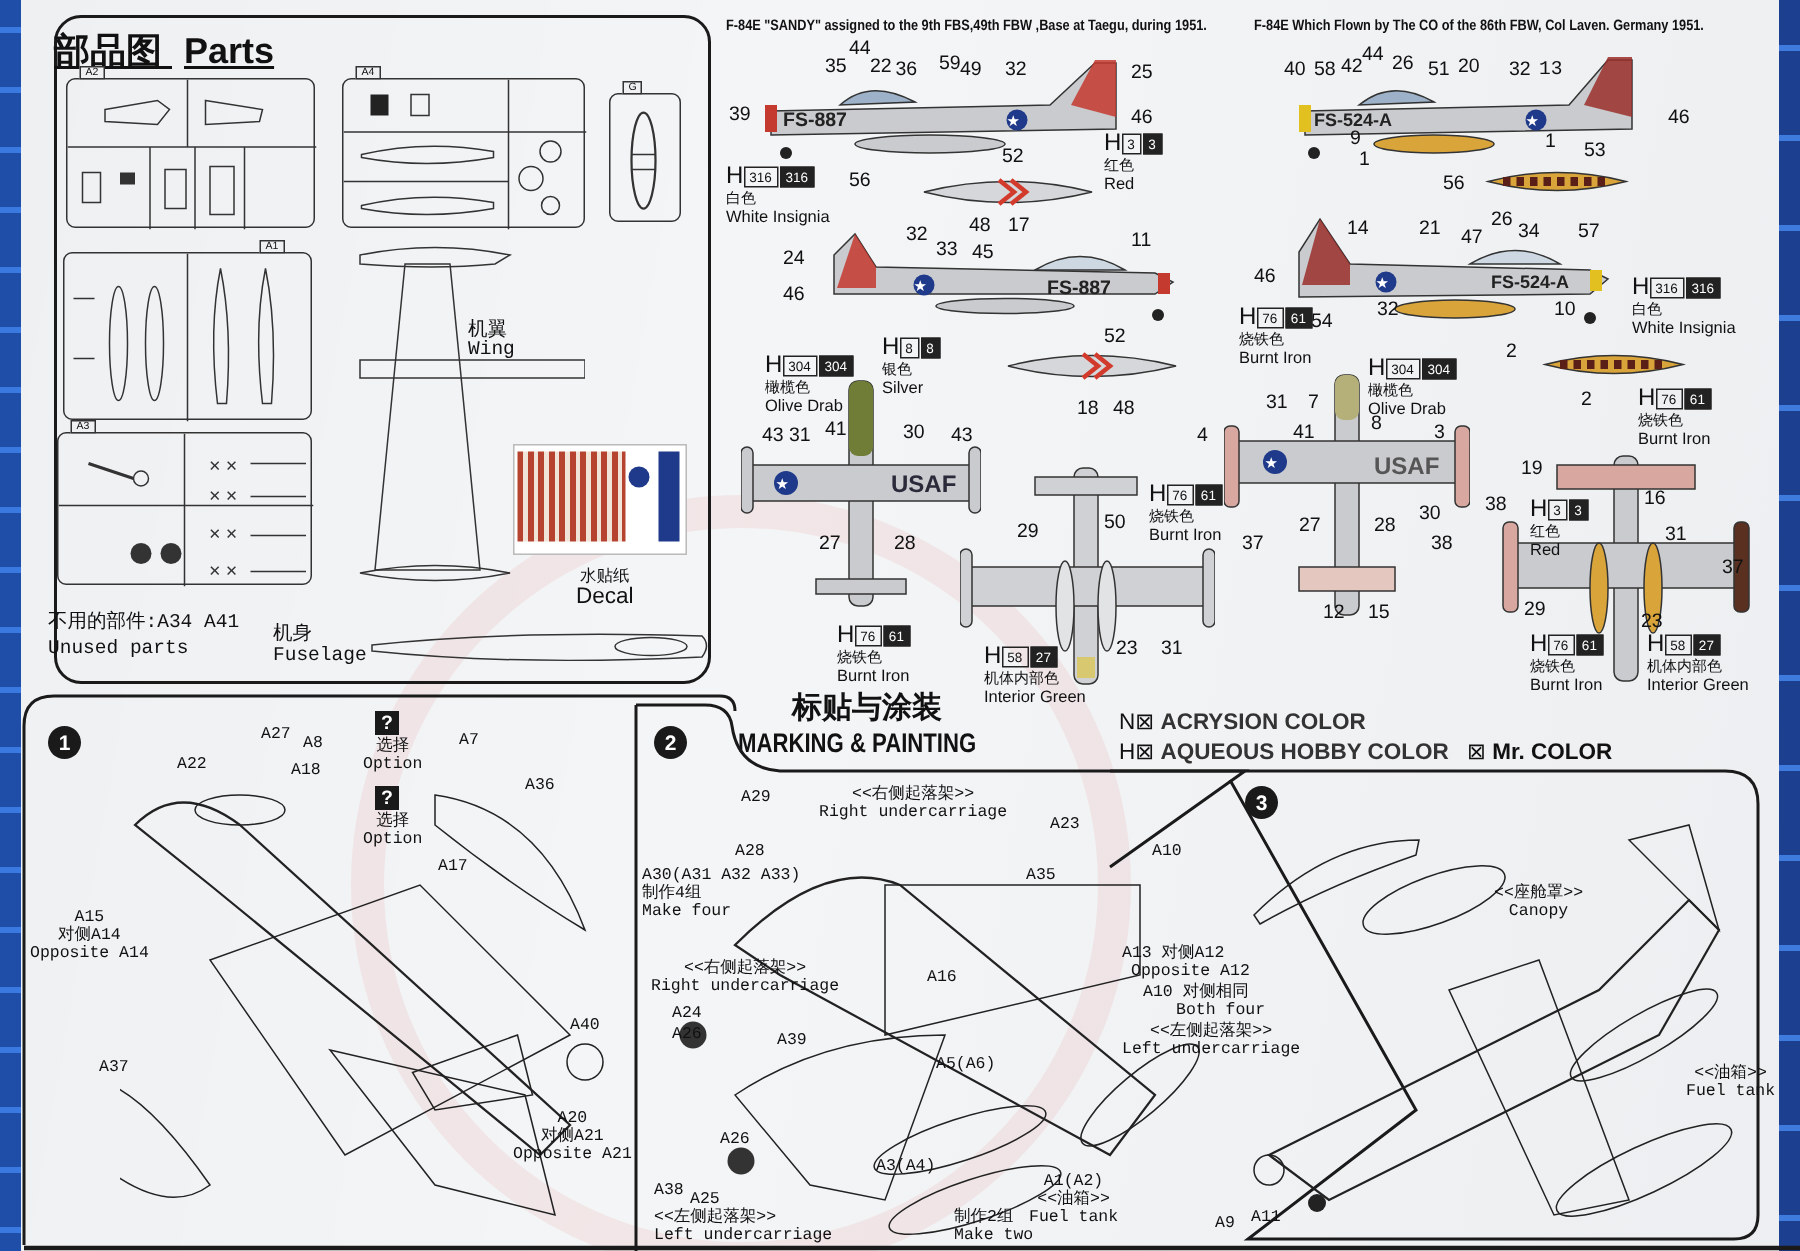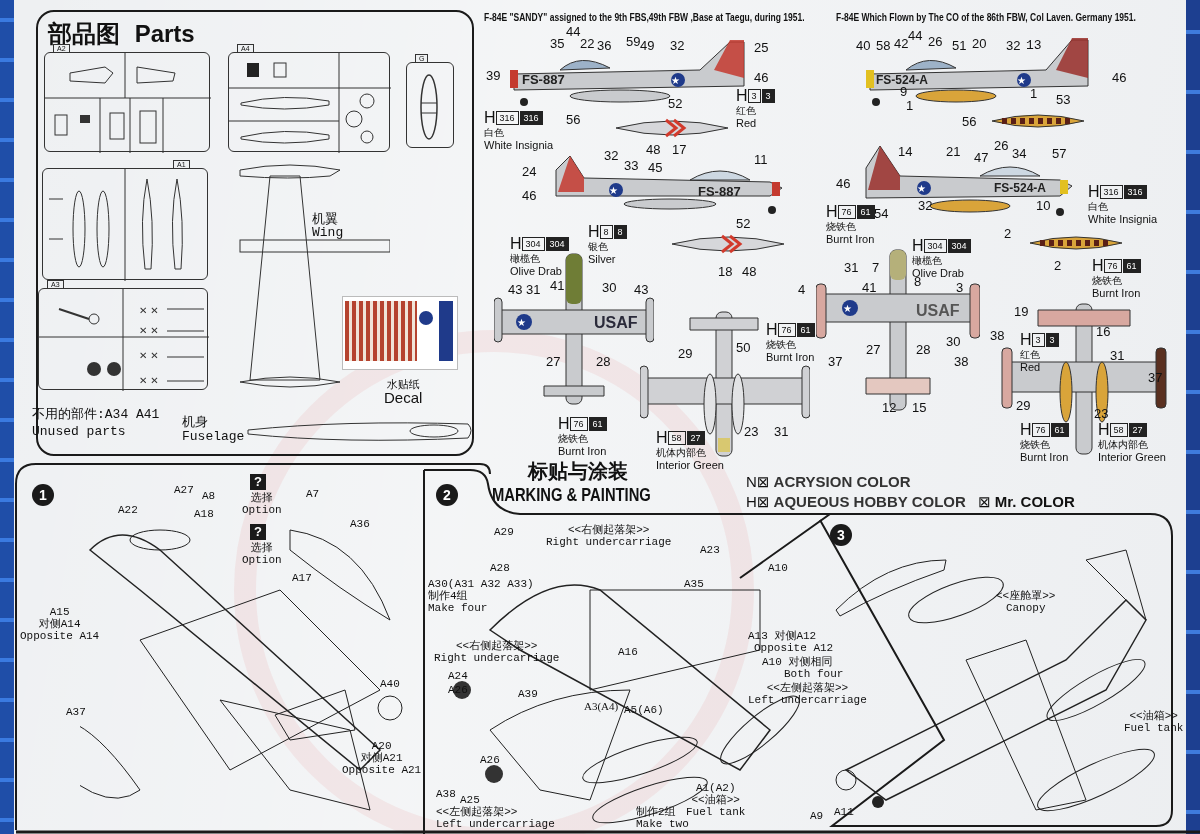--- a/index.html
+++ b/index.html
@@ -32,21 +32,21 @@
 </head>
 <body>
 
 <div class="edge-left"></div>
 <div class="page">
   <div class="watermark"></div>
 </div>
 <div class="edge-right"></div>
 
 <div class="box" style="left:36px;top:10px;width:438px;height:446px;border-radius:18px;"></div>
-<div class="title-big" style="left:48px;top:18px;">
+<div class="title-big" style="left:36px;top:18px;text-decoration:underline;">
   <span>部品图</span>
   <span style="margin-left:8px">Parts</span>
 </div>
 
 <div class="sprue" style="left:44px;top:52px;width:166px;height:100px;">
   <span class="tag">A2</span>
   <svg width="166" height="100">
     <line x1="0" y1="45" x2="166" y2="45" stroke="#333"></line>
     <line x1="80" y1="0" x2="80" y2="45" stroke="#333"></line>
     <path d="M25 20 L60 14 L68 20 L60 30 L25 28 Z" fill="none" stroke="#333"></path>
@@ -538,21 +538,21 @@
   <div style="margin-left:22px">Both four</div>
 </div>
 <div class="lbl mono" style="left:748px;top:682px;text-align:center;">
   <div>&lt;&lt;左侧起落架&gt;&gt;</div>
   <div>Left undercarriage</div>
 </div>
 <div class="lbl mono" style="left:448px;top:670px;">A24</div>
 <div class="lbl mono" style="left:448px;top:684px;">A26</div>
 <div class="lbl mono" style="left:518px;top:688px;">A39</div>
 <div class="lbl mono" style="left:624px;top:704px;">A5(A6)</div>
-<div class="lbl mono" style="left:584px;top:700px;font-family:Liberation Serif, serif;">A3(A4)</div>
+<div class="lbl mono" style="left:584px;top:772px;">A3(A4)</div>
 <div class="lbl mono" style="left:480px;top:754px;">A26</div>
 <div class="lbl mono" style="left:436px;top:788px;">A38</div>
 <div class="lbl mono" style="left:460px;top:794px;">A25</div>
 <div class="lbl mono" style="left:436px;top:806px;">
   <div>&lt;&lt;左侧起落架&gt;&gt;</div>
   <div>Left undercarriage</div>
 </div>
 <div class="lbl mono" style="left:686px;top:782px;text-align:center;">
   <div>A1(A2)</div>
   <div>&lt;&lt;油箱&gt;&gt;</div>

